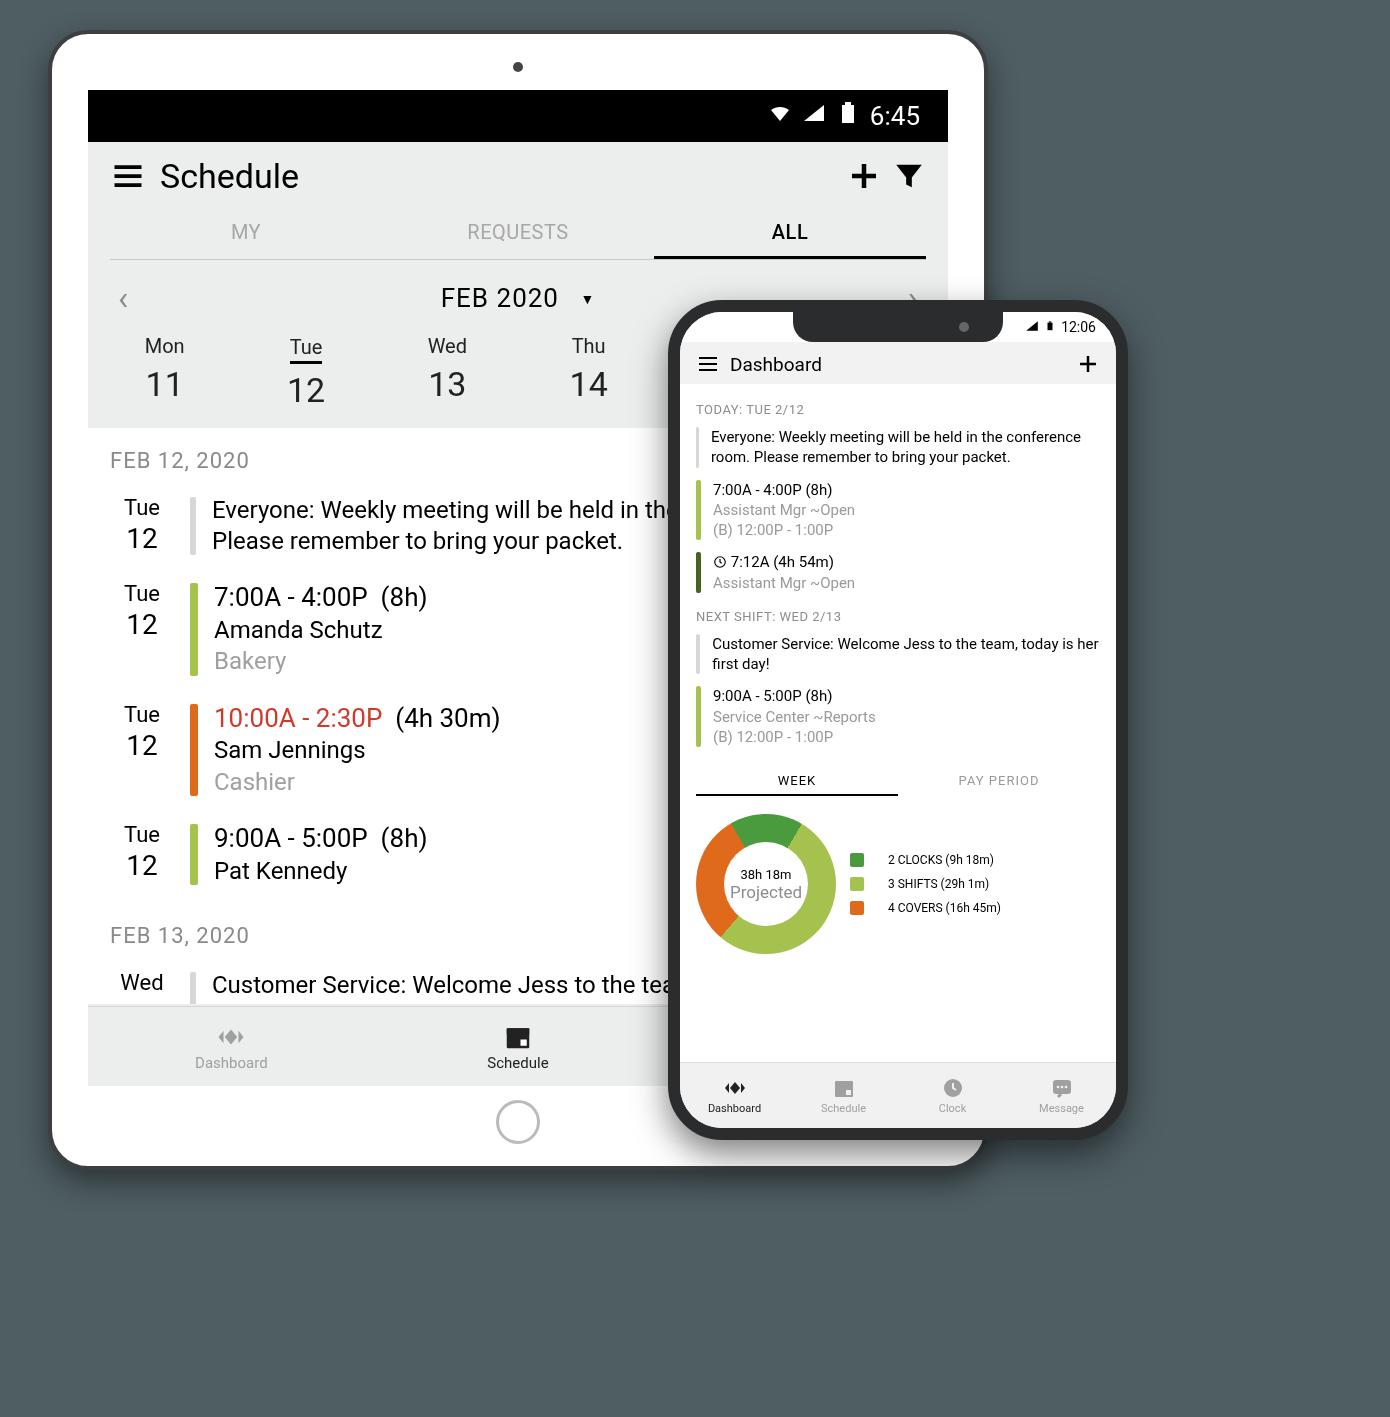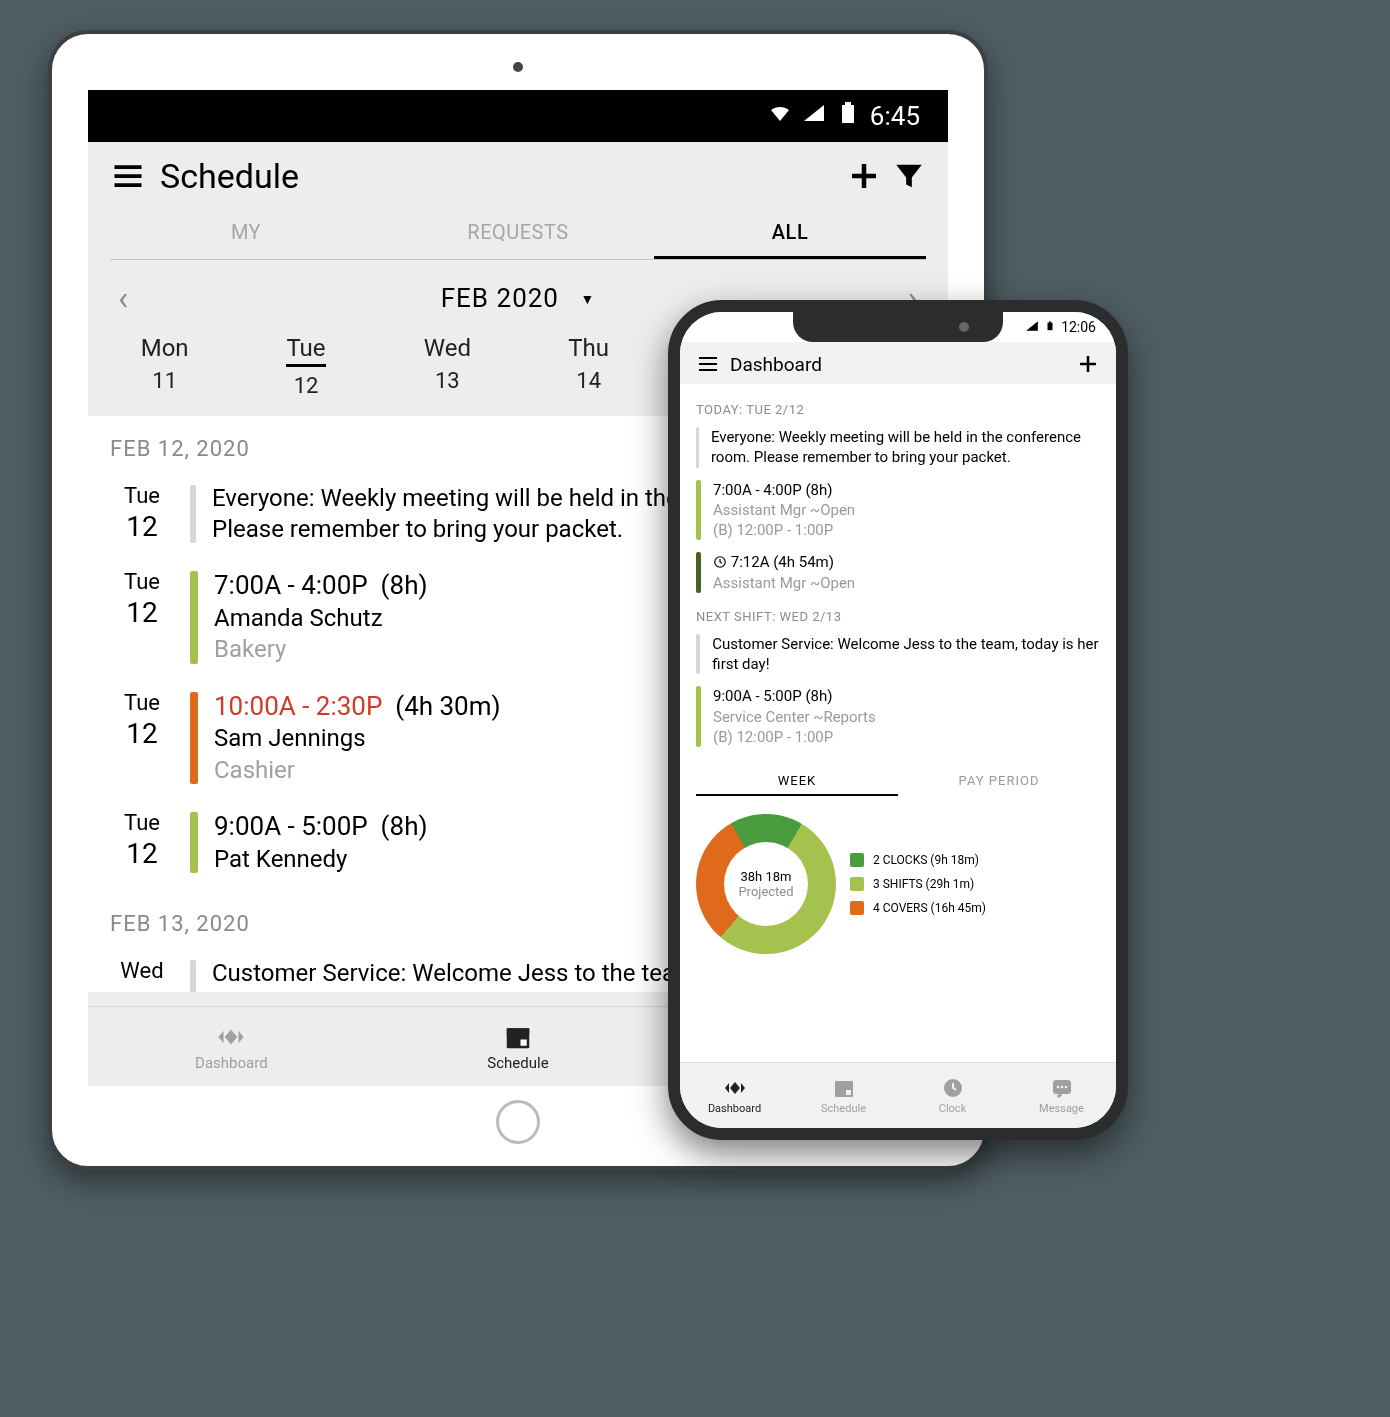--- a/index.html
+++ b/index.html
@@ -27,22 +27,22 @@
 
   
   .t-month { display: flex; align-items: center; padding: 18px 30px 6px 30px; }
   .t-month .center { flex: 1; text-align: center; font-size: 26px; letter-spacing: 1px; }
   .t-month .chev { font-size: 34px; color: #8c8c8c; cursor: pointer; user-select: none; }
   .drop-tri { display: inline-block; margin-left: 14px; font-size: 14px; vertical-align: 3px; }
 
   
   .t-week { display: flex; padding: 10px 6px 18px 6px; }
   .t-day { flex: 1; text-align: center; font-size: 22px; color: #222; }
-  .t-day .dow { font-size: 24px; }
-  .t-day .num { margin-top: 6px; font-size: 22px; }
+  .t-day .dow { font-size: 20px; }
+  .t-day .num { margin-top: 6px; font-size: 34px; }
   .t-day.selected .dow { border-bottom: 3px solid #000; display: inline-block; padding-bottom: 2px; }
 
   
   .t-list { background: #fff; height: calc(100% - 52px - 70px - 52px - 72px - 94px - 80px); overflow: hidden; }
   .t-day-header { color: #8a8a8a; font-size: 22px; letter-spacing: 1px; padding: 20px 22px 14px 22px; }
   .t-item { display: flex; padding: 8px 22px 16px 22px; align-items: flex-start; }
   .t-item .dcol { width: 64px; text-align: center; font-size: 22px; }
   .t-item .dcol .dn { font-size: 28px; margin-top: 2px; }
   .t-item .bar { width: 8px; background: #c9d592; margin: 2px 16px 2px 16px; align-self: stretch; border-radius: 2px; }
   .t-item .bar.neutral { background: #d7d7d7; width: 6px; }
@@ -85,23 +85,23 @@
 
   
   .p-wk-tabs { display: flex; margin: 18px 0 8px 0; }
   .p-wk-tab { flex: 1; text-align: center; font-size: 13px; letter-spacing: 1px; color: #9a9a9a; padding-bottom: 6px; cursor: pointer; }
   .p-wk-tab.active { color: #000; border-bottom: 2px solid #000; }
 
   
   .p-chart-row { display: flex; align-items: center; gap: 14px; padding-top: 10px; }
   .donut { width: 140px; height: 140px; border-radius: 50%; position: relative; }
   .donut-hole { position: absolute; inset: 28px; background: #fff; border-radius: 50%; display: flex; flex-direction: column; align-items: center; justify-content: center; font-size: 13px; }
-  .donut-hole .sub { color: #8d8d8d; font-size: 13px; }
+  .donut-hole .sub { color: #8d8d8d; font-size: 17px; }
   .legend { display: flex; flex-direction: column; gap: 10px; font-size: 12px; }
-  .legend .row { display: flex; align-items: center; gap: 9px; }
+  .legend .row { display: flex; align-items: center; gap: 24px; }
   .sw { width: 14px; height: 14px; border-radius: 2px; }
 
   
   .p-nav { height: 66px; background: #f1f1f1; border-top: 1px solid #ddd; display: flex; }
   .p-nav .nitem { flex: 1; text-align: center; color: #a0a0a0; font-size: 11px; display: flex; flex-direction: column; align-items: center; justify-content: center; gap: 2px; cursor: pointer; }
   .p-nav .nitem.active { color: #222; }
   .p-nav svg { height: 24px; }
 
   .icon-btn { cursor: pointer; display: inline-flex; }
 </style>

